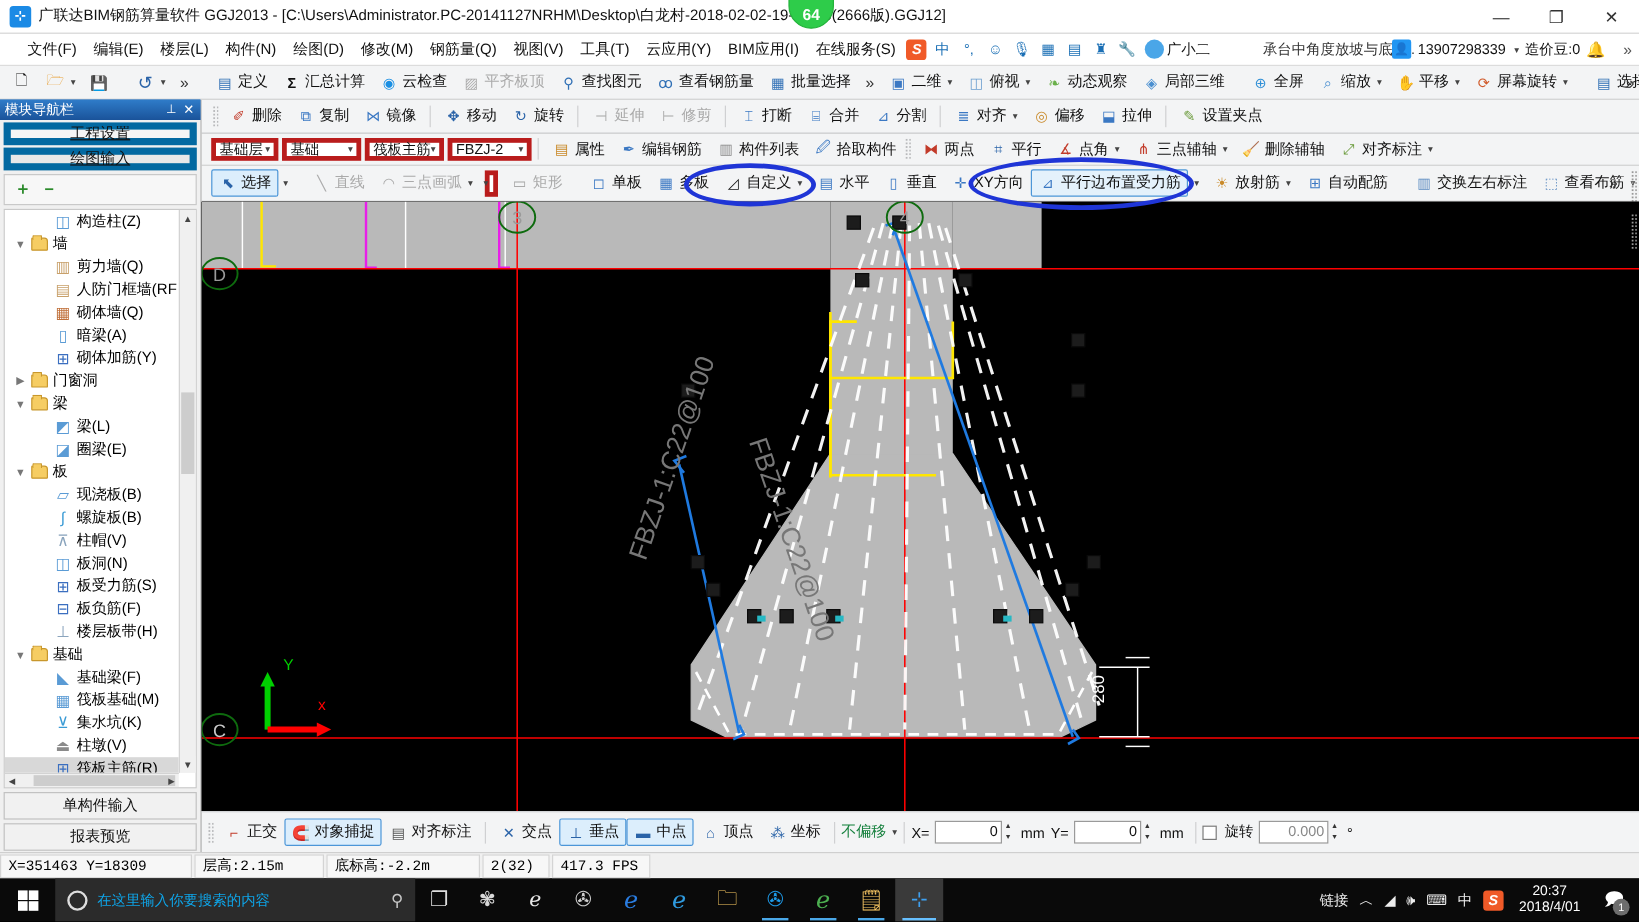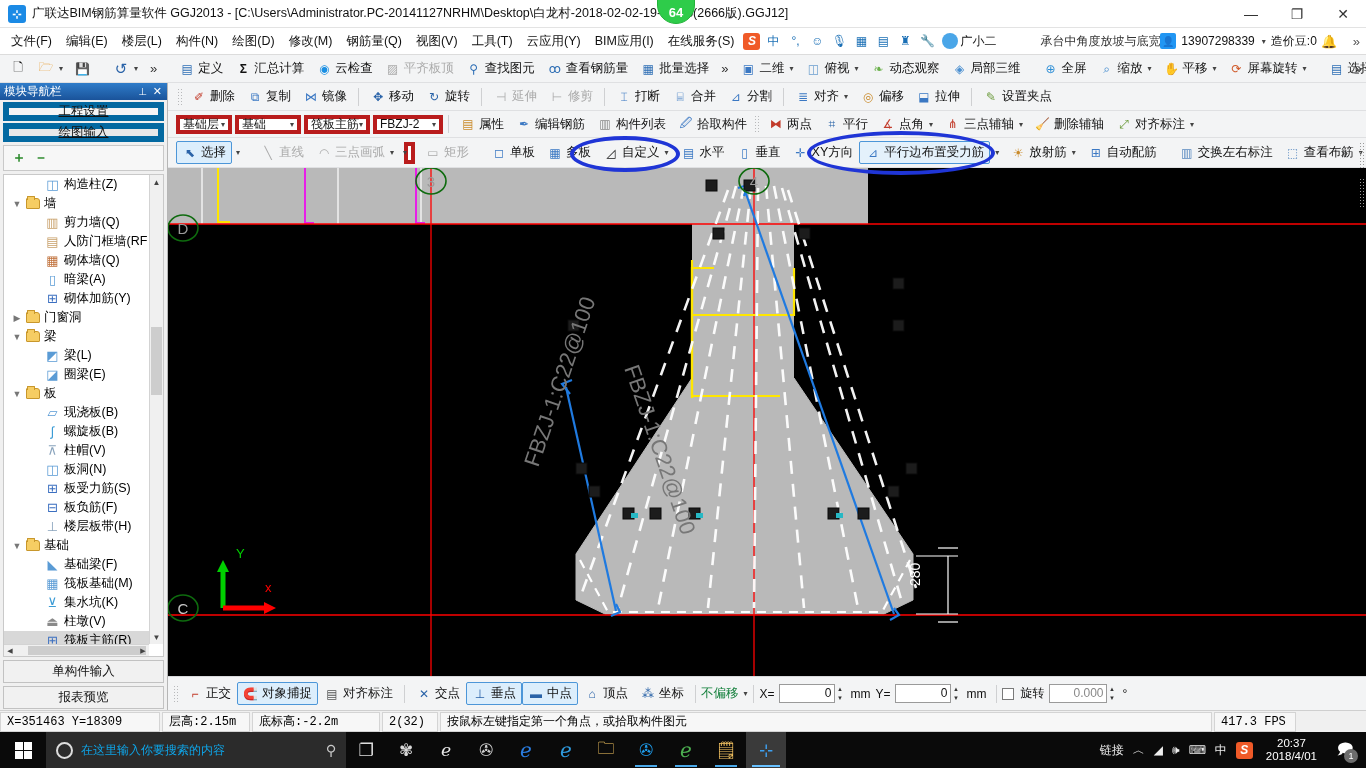--- a/index.html
+++ b/index.html
@@ -29,21 +29,21 @@
   .badge64 {
     position: absolute; left: 657px; top: -6px; width: 38px; height: 30px;
     background: #2ecc4a; border-radius: 0 0 19px 19px; color: #fff;
     font-size: 13px; font-weight: bold; text-align: center; line-height: 36px;
     border: 1px solid #23b33a;
   }
 
   
   .menubar {
     height: 27px; background: #ffffff; display: flex; align-items: center;
-    border-bottom: 1px solid #dcdcdc; position: relative; padding-left: 4px;
+    border-bottom: 1px solid #dcdcdc; position: relative; padding-left: 16px;
   }
   .menu-item { padding: 3px 7px; font-size: 12.5px; color: #111; white-space: nowrap; }
   .ime-bar { display:flex; align-items:center; gap:4px; margin-left: 2px; }
   .ime-ico { width:18px; height:18px; display:flex; align-items:center; justify-content:center;
              font-size:12px; color:#1a6fb5; }
   .sogou-s { color:#fff; background:#f05a28; border-radius:3px; width:17px; height:17px;
              font-weight:bold; font-size:12px; font-style:italic;
              display:flex; align-items:center; justify-content:center; }
   .gx2 { display:flex; align-items:center; gap:2px; margin-left:6px; color:#111; font-size:12px; }
   .gx2-ico { width:16px;height:16px;border-radius:50%;background:#4aa6e8; }
@@ -906,24 +906,23 @@
     <div class="numfield" style="width:58px;color:#888">0.000</div>
     <div class="spin">
         <div>▲</div>
         <div>▼</div>
       </div>
     <span class="unit">°</span>
   </div>
 
   <div class="statusbar">
     <div class="sb-cell" style="width:160px">X=351463  Y=18309</div>
-    <div class="sb-cell" style="width:88px">层高:2.15m</div>
+    <div class="sb-cell" style="width:108px">层高:2.15m</div>
     <div class="sb-cell" style="width:128px">底标高:-2.2m</div>
     <div class="sb-cell" style="width:56px">2(32)</div>
-    <div class="sb-cell" style="width:772px;justify-content:flex-start">按鼠标左键指定第一个角点，或拾取构件图元</div>
     <div class="sb-cell" style="width:82px">417.3 FPS</div>
   </div>
 
   <div class="taskbar">
     <div class="startbtn">
         <div class="winlogo"></div>
       </div>
     <div class="searchbox">
       <div class="circ"></div>
       <span class="search-ph">在这里输入你要搜索的内容</span>

